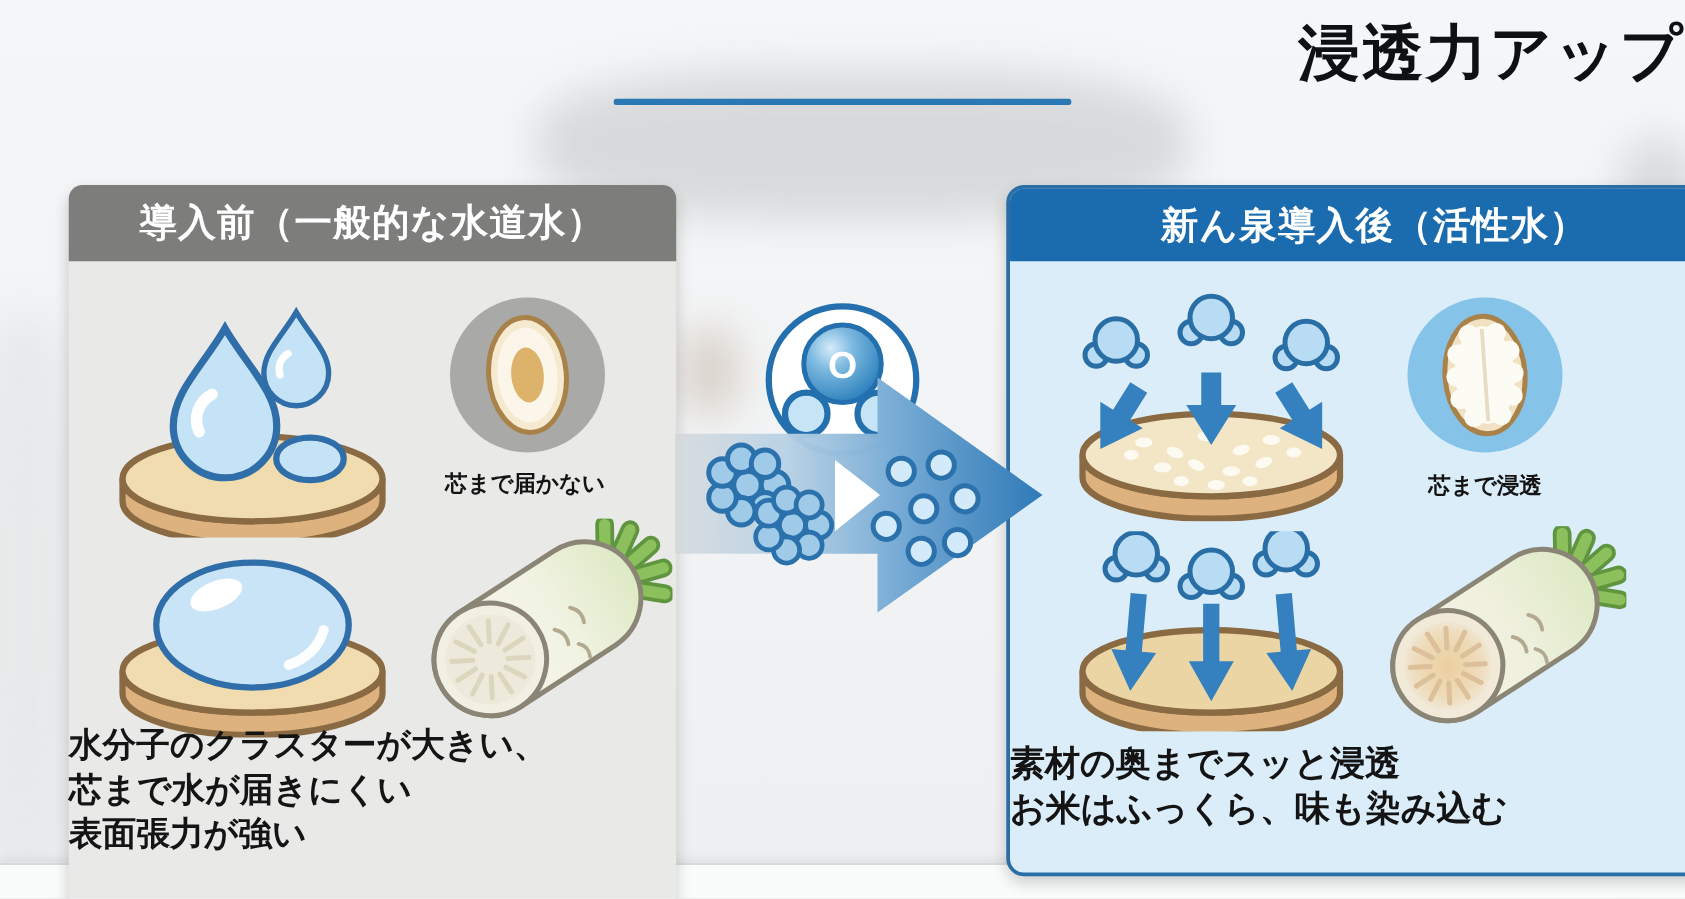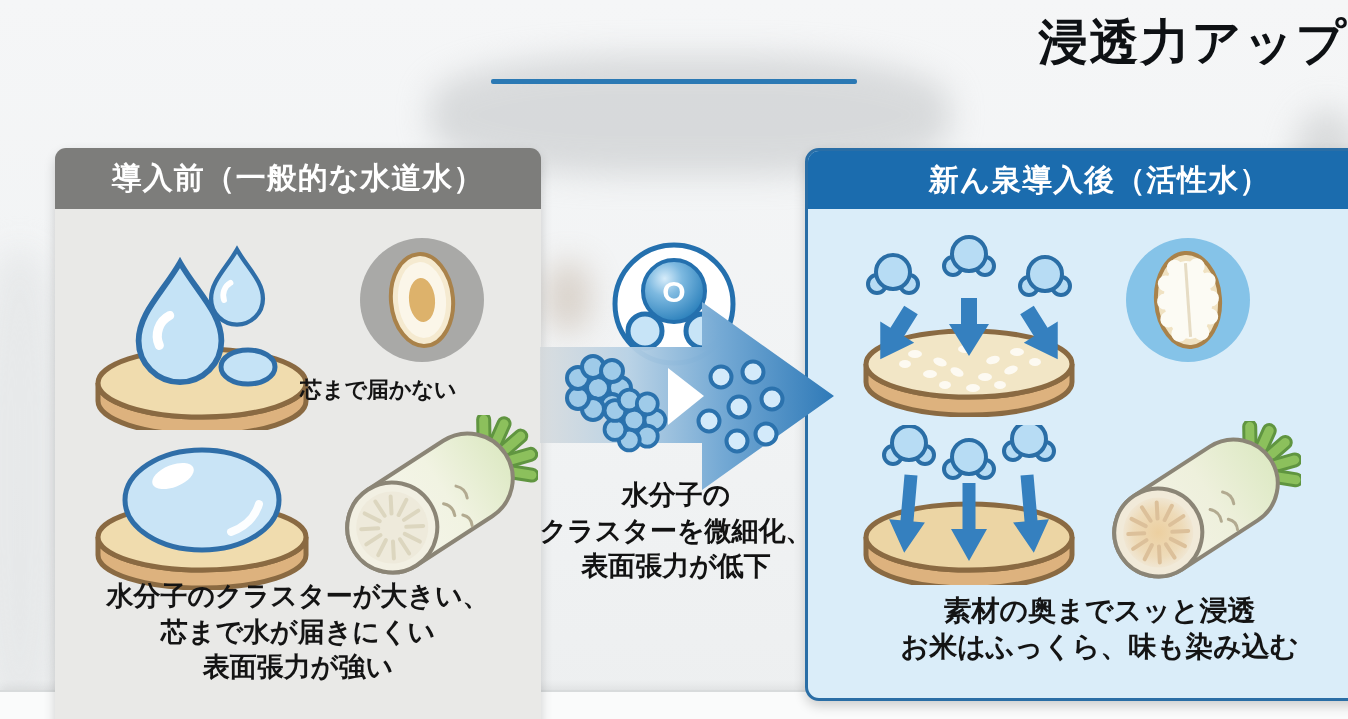--- a/index.html
+++ b/index.html
@@ -19,22 +19,22 @@
   .panel-left{left:55px;width:486px;height:623px;background:#e9e9e7}
   .panel-right{left:805px;width:589px;height:553px;background:#daedf9;border:3px solid #2a6ea6}
   .panel-header{height:61px;display:flex;align-items:center;justify-content:center;
                 color:#fff;font-size:30px;font-weight:800;letter-spacing:1px;
                 border-radius:11px 11px 0 0;white-space:nowrap}
   .panel-left .panel-header{background:#7d7d7b}
   .panel-right .panel-header{height:58px;background:#1b6cae}
   .panel-body{position:relative;width:100%;height:calc(100% - 61px)}
   .panel-right .panel-body{height:calc(100% - 58px)}
   .illus{position:absolute}
-  .mini-label{position:absolute;font-size:22px;font-weight:800;text-align:left;color:#141414;white-space:nowrap}
-  .caption{position:absolute;left:0;right:0;text-align:center;font-weight:800;color:#141414}
+  .mini-label{position:absolute;font-size:18px;font-weight:800;text-align:center;color:#141414;white-space:nowrap}
+  .caption{position:absolute;left:0;right:0;text-align:left;font-weight:800;color:#141414}
   .caption-left{top:370px;font-size:27px;line-height:1.32}
   .caption-right{top:384px;font-size:28px;line-height:1.28}
   .caption-center{position:absolute;left:526px;top:478px;width:300px;text-align:center;
                   font-size:27px;font-weight:800;line-height:1.32;z-index:4;color:#121212}
   .center-layer{position:absolute;z-index:3}
 </style>
 </head>
 <body>
 
 <div id="stage">
@@ -198,20 +198,21 @@
               <circle cx="84" cy="81" r="8"></circle>
             <circle cx="52" cy="30" r="8"></circle>
               <circle cx="74" cy="30" r="8"></circle>
               <circle cx="52" cy="96" r="8"></circle>
               <circle cx="74" cy="96" r="8"></circle>
           </g>
           <line x1="63" y1="26" x2="63" y2="100" stroke="#e6dcc4" stroke-width="3"></line>
         </g>
       </svg>
 
+      <div class="mini-label" style="left:260px;top:167px;width:240px">芯まで浸透</div>
 
       <svg class="illus" style="left:37px;top:216px" width="250" height="160" viewBox="0 0 250 160">
         <path d="M21,112 a103,33 0 0 0 206,0 v18 a103,33 0 0 1 -206,0 z" fill="#ddb27e" stroke="#8a6a42" stroke-width="5"></path>
         <ellipse cx="124" cy="112" rx="103" ry="33" fill="#ecd5a4" stroke="#8a6a42" stroke-width="5"></ellipse>
         <g fill="#3580bf">
           <path d="M-6.5,0 L-6.5,46 L-18,46 L0,78 L18,46 L6.5,46 L6.5,0 Z" transform="translate(66,50) rotate(5)"></path>
           <path d="M-6.5,0 L-6.5,46 L-18,46 L0,78 L18,46 L6.5,46 L6.5,0 Z" transform="translate(124,58)"></path>
           <path d="M-6.5,0 L-6.5,46 L-18,46 L0,78 L18,46 L6.5,46 L6.5,0 Z" transform="translate(182,50) rotate(-5)"></path>
         </g>
         <g>
@@ -340,19 +341,14 @@
       <circle cx="183" cy="79" r="10.5"></circle>
         <circle cx="215" cy="74" r="10.5"></circle>
         <circle cx="201" cy="109" r="10.5"></circle>
       <circle cx="171" cy="123" r="10.5"></circle>
         <circle cx="234" cy="101" r="10.5"></circle>
         <circle cx="199" cy="143" r="10.5"></circle>
       <circle cx="228" cy="136" r="10.5"></circle>
     </g>
   </svg>
 
-  <div class="caption-center">
-    <div>水分子の</div>
-    <div>クラスターを微細化、</div>
-    <div>表面張力が低下</div>
-  </div>
 
 </div>
 
 </body></html>

